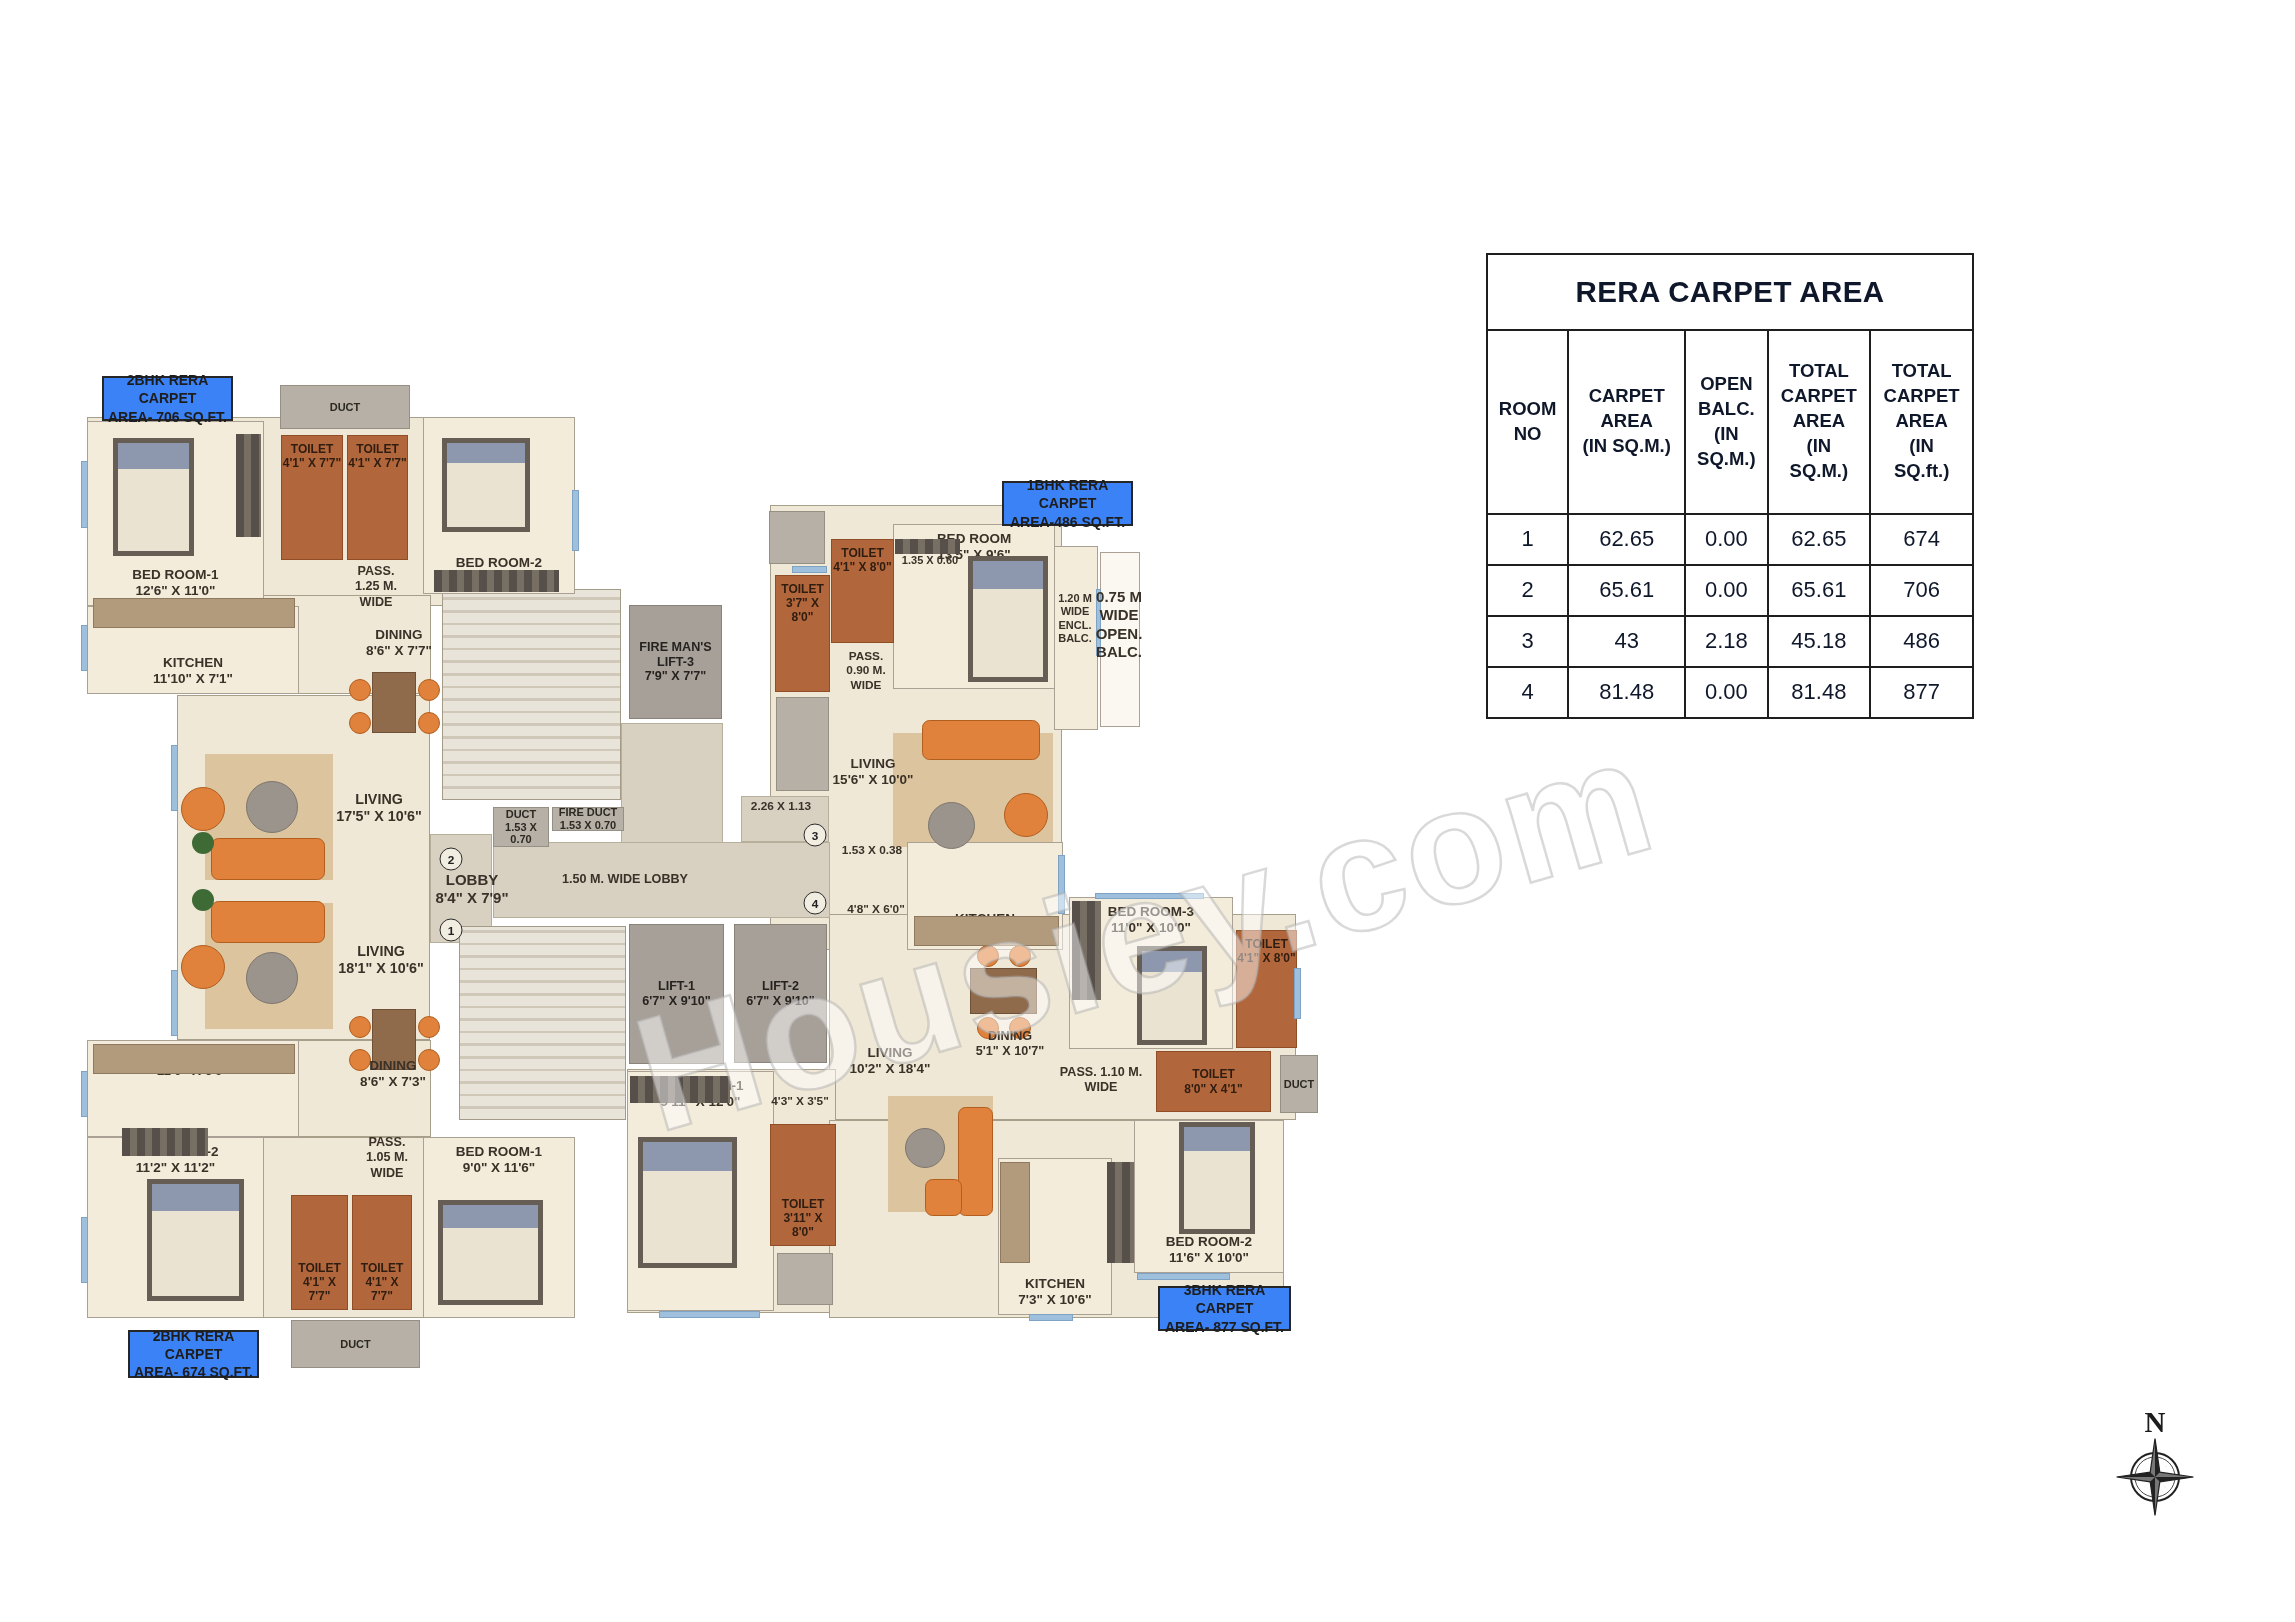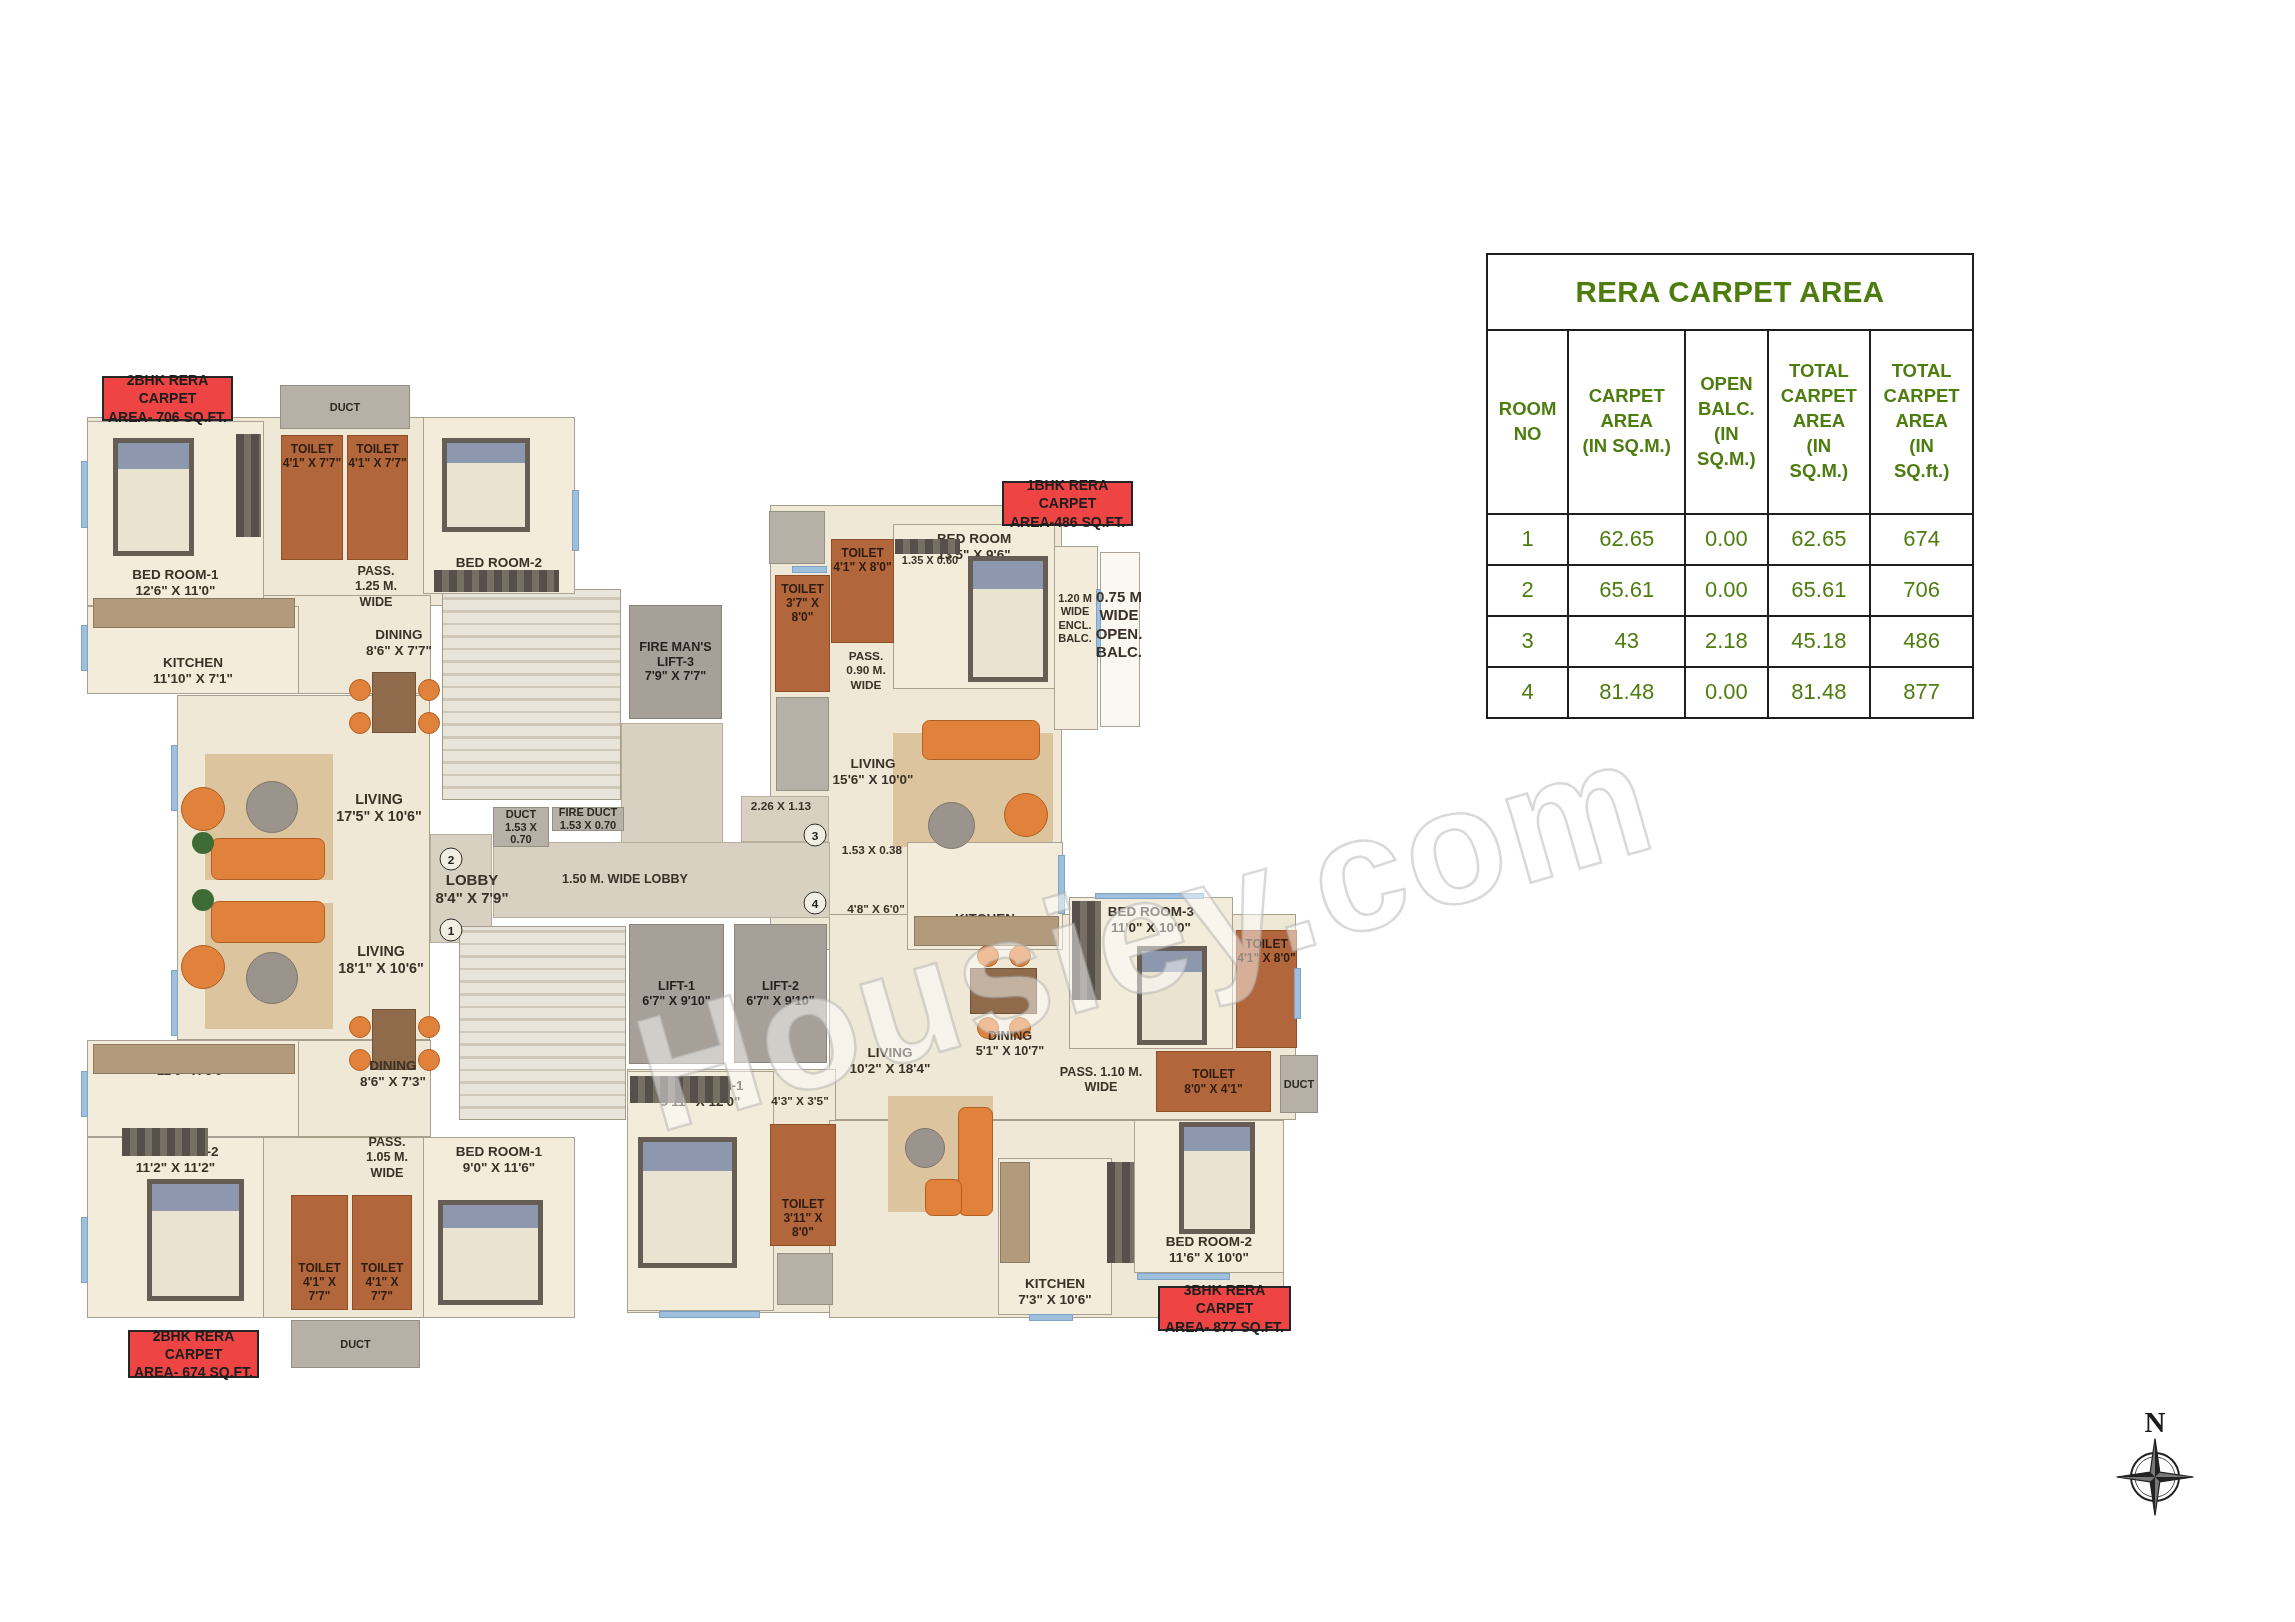--- a/index.html
+++ b/index.html
@@ -3,21 +3,21 @@
 <meta charset="utf-8">
 <style>
   html,body{margin:0;padding:0;background:#fff;}
   #page{position:relative;width:2295px;height:1623px;background:#fff;overflow:hidden;
         font-family:"Liberation Sans", sans-serif;}
   #page-title{position:absolute;left:84px;top:99px;font-size:34px;font-weight:bold;
         color:#26211f;letter-spacing:0.4px;}
   
   #rera-table{position:absolute;left:1486px;top:253px;width:488px;border-collapse:collapse;
         background:#fff;}
-  #rera-table td,#rera-table th{border:2.1px solid #1e1e1e;text-align:center;color:#4d7c0f;
+  #rera-table td,#rera-table th{border:2.1px solid #1e1e1e;text-align:center;color:#0f172a;
         font-weight:bold;vertical-align:middle;}
   #rera-table .tbl-title{font-size:29.5px;height:72px;letter-spacing:0.4px;}
   #rera-table .col-h{font-size:18.5px;line-height:1.35;height:175px;padding:3.4px 5px;}
   #rera-table .cell{font-size:22px;font-weight:normal;height:47px;}
   
   .abs{position:absolute;box-sizing:border-box;}
   .zone{background:#f0e8d6;border:1.7px solid #a89f8b;z-index:1;}
   .room{background:#f3ecda;border:1.7px solid #aaa093;z-index:2;display:flex;flex-direction:column;}
   .toilet{background:#b2663b;border:1.7px solid #8f4e26;z-index:3;display:flex;flex-direction:column;}
   .duct{background:#b6b0a7;border:1.7px solid #968f84;z-index:3;display:flex;flex-direction:column;justify-content:center;}
@@ -34,21 +34,21 @@
   .duct .lbl{font-size:11px;color:#2c2822;}
   .lift .lbl{font-size:12.6px;color:#262220;}
   .lp-t{justify-content:flex-start;} .lp-t .lbl{padding-top:5.9px;}
   .lp-b{justify-content:flex-end;} .lp-b .lbl{padding-bottom:5.9px;}
   .lp-c{justify-content:center;}
   .ptext{position:absolute;z-index:8;transform:translate(-50%,-50%);text-align:center;
        color:#3a3128;font-weight:bold;white-space:pre;line-height:1.22;}
   .mark{position:absolute;z-index:10;width:21px;height:21px;border:1.7px solid #2b2b2b;border-radius:50%;
        background:#f2ede1;color:#222;font-size:11.8px;font-weight:bold;display:flex;
        align-items:center;justify-content:center;transform:translate(-50%,-50%);}
-  .callout{position:absolute;z-index:15;background:#ef4444;border:2.5px solid #262626;
+  .callout{position:absolute;z-index:15;background:#3b82f6;border:2.5px solid #262626;
        color:#1d1d1d;font-size:14px;font-weight:bold;text-align:center;white-space:pre-line;
        display:flex;align-items:center;justify-content:center;line-height:1.3;padding:1.7px 3.4px;}
   
   .f-bed{background:linear-gradient(#8d97ae 0 24%,#ebe3d1 24% 100%);border:5.9px solid #665e55;z-index:3;}
   .f-sofa{background:#e0823c;border:1.7px solid #b25e1e;border-radius:7.6px;z-index:3;}
   .f-chair{background:#e0823c;border:1.7px solid #b25e1e;border-radius:50%;z-index:3;}
   .f-tr{background:#9a948c;border:1.7px solid #7d766e;border-radius:50%;z-index:3;}
   .f-tq{background:#8f6b4b;border:1.7px solid #6f5138;z-index:3;}
   .f-ct{background:#b29a7c;border:0.8px solid #8f7a5f;z-index:3;}
   .f-wd{background:repeating-linear-gradient(90deg,#57504a 0 7.6px,#776e64 7.6px 15px);z-index:4;}

